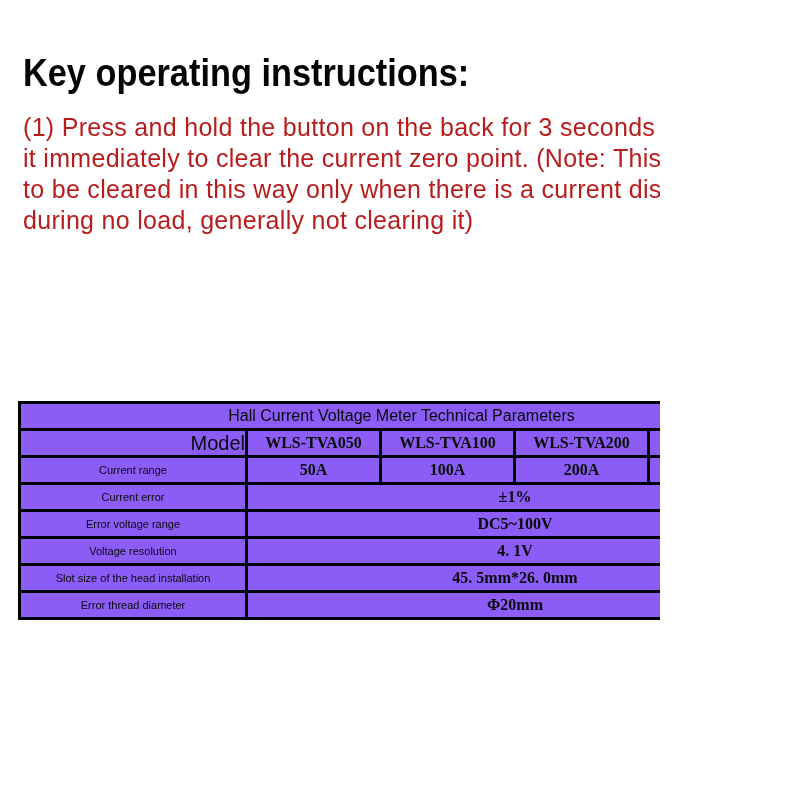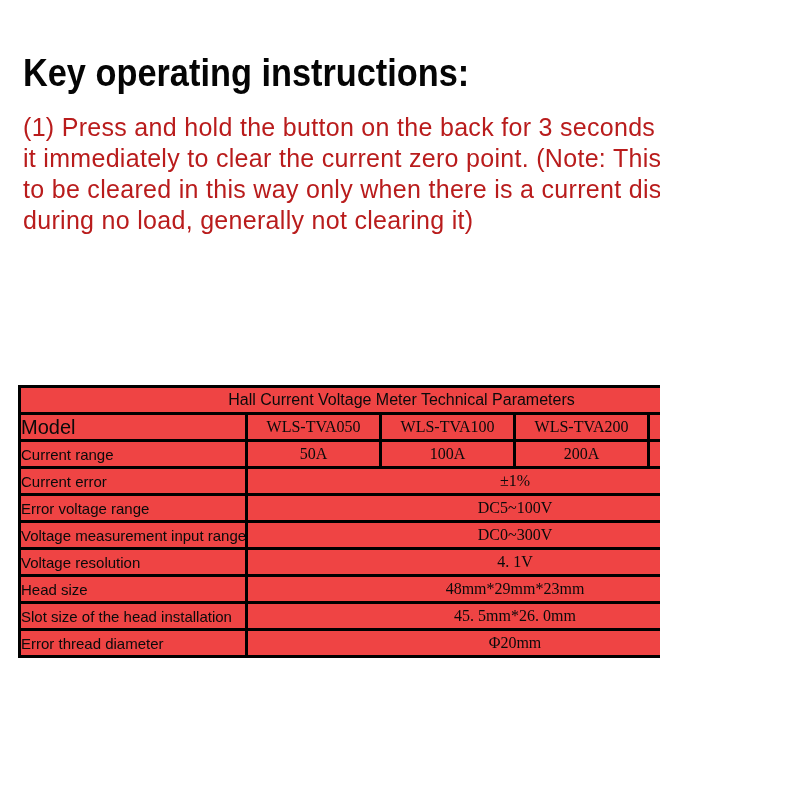--- a/index.html
+++ b/index.html
@@ -39,55 +39,55 @@
   .instructions p {
     margin: 0;
     font-size: 25px;
     line-height: 31px;
     letter-spacing: 0.3px;
     color: #b91c1c;
     white-space: pre-line;
   }
   table.params {
     position: absolute;
-    top: 385px;
+    top: 401px;
     left: 18px;
     width: 764px;
     border-collapse: collapse;
     table-layout: fixed;
-    background: #ef4444;
+    background: #8b5cf6;
   }
   table.params td {
     border: 3px solid #000000;
     height: 24px;
     padding: 0;
     overflow: hidden;
     white-space: nowrap;
     vertical-align: middle;
   }
   td.title-cell {
     text-align: center;
     font-size: 16px;
     color: #0a0a0a;
   }
   td.model-label-cell {
-    text-align: left;
+    text-align: right;
     font-size: 20px;
     color: #0a0a0a;
   }
   td.label-cell {
-    text-align: left;
+    text-align: center;
     padding-left: 5px;
-    font-size: 15px;
+    font-size: 11px;
     color: #0a0a0a;
   }
   td.value-cell {
     text-align: center;
     font-family: "Liberation Serif", serif;
-    font-weight: normal;
+    font-weight: bold;
     font-size: 16px;
     color: #0a0a0a;
   }
 </style>
 </head>
 <body>
 
 <div class="page">
 
   <h1 class="heading">Key operating instructions:</h1>
@@ -127,30 +127,22 @@
         </tr>
         <tr>
           <td class="label-cell">Current error</td>
           <td class="value-cell" colspan="4">±1%</td>
         </tr>
         <tr>
           <td class="label-cell">Error voltage range</td>
           <td class="value-cell" colspan="4">DC5~100V</td>
         </tr>
         <tr>
-          <td class="label-cell">Voltage measurement input range</td>
-          <td class="value-cell" colspan="4">DC0~300V</td>
-        </tr>
-        <tr>
           <td class="label-cell">Voltage resolution</td>
           <td class="value-cell" colspan="4">4. 1V</td>
-        </tr>
-        <tr>
-          <td class="label-cell">Head size</td>
-          <td class="value-cell" colspan="4">48mm*29mm*23mm</td>
         </tr>
         <tr>
           <td class="label-cell">Slot size of the head installation</td>
           <td class="value-cell" colspan="4">45. 5mm*26. 0mm</td>
         </tr>
         <tr>
           <td class="label-cell">Error thread diameter</td>
           <td class="value-cell" colspan="4">Φ20mm</td>
         </tr>
       </tbody>

